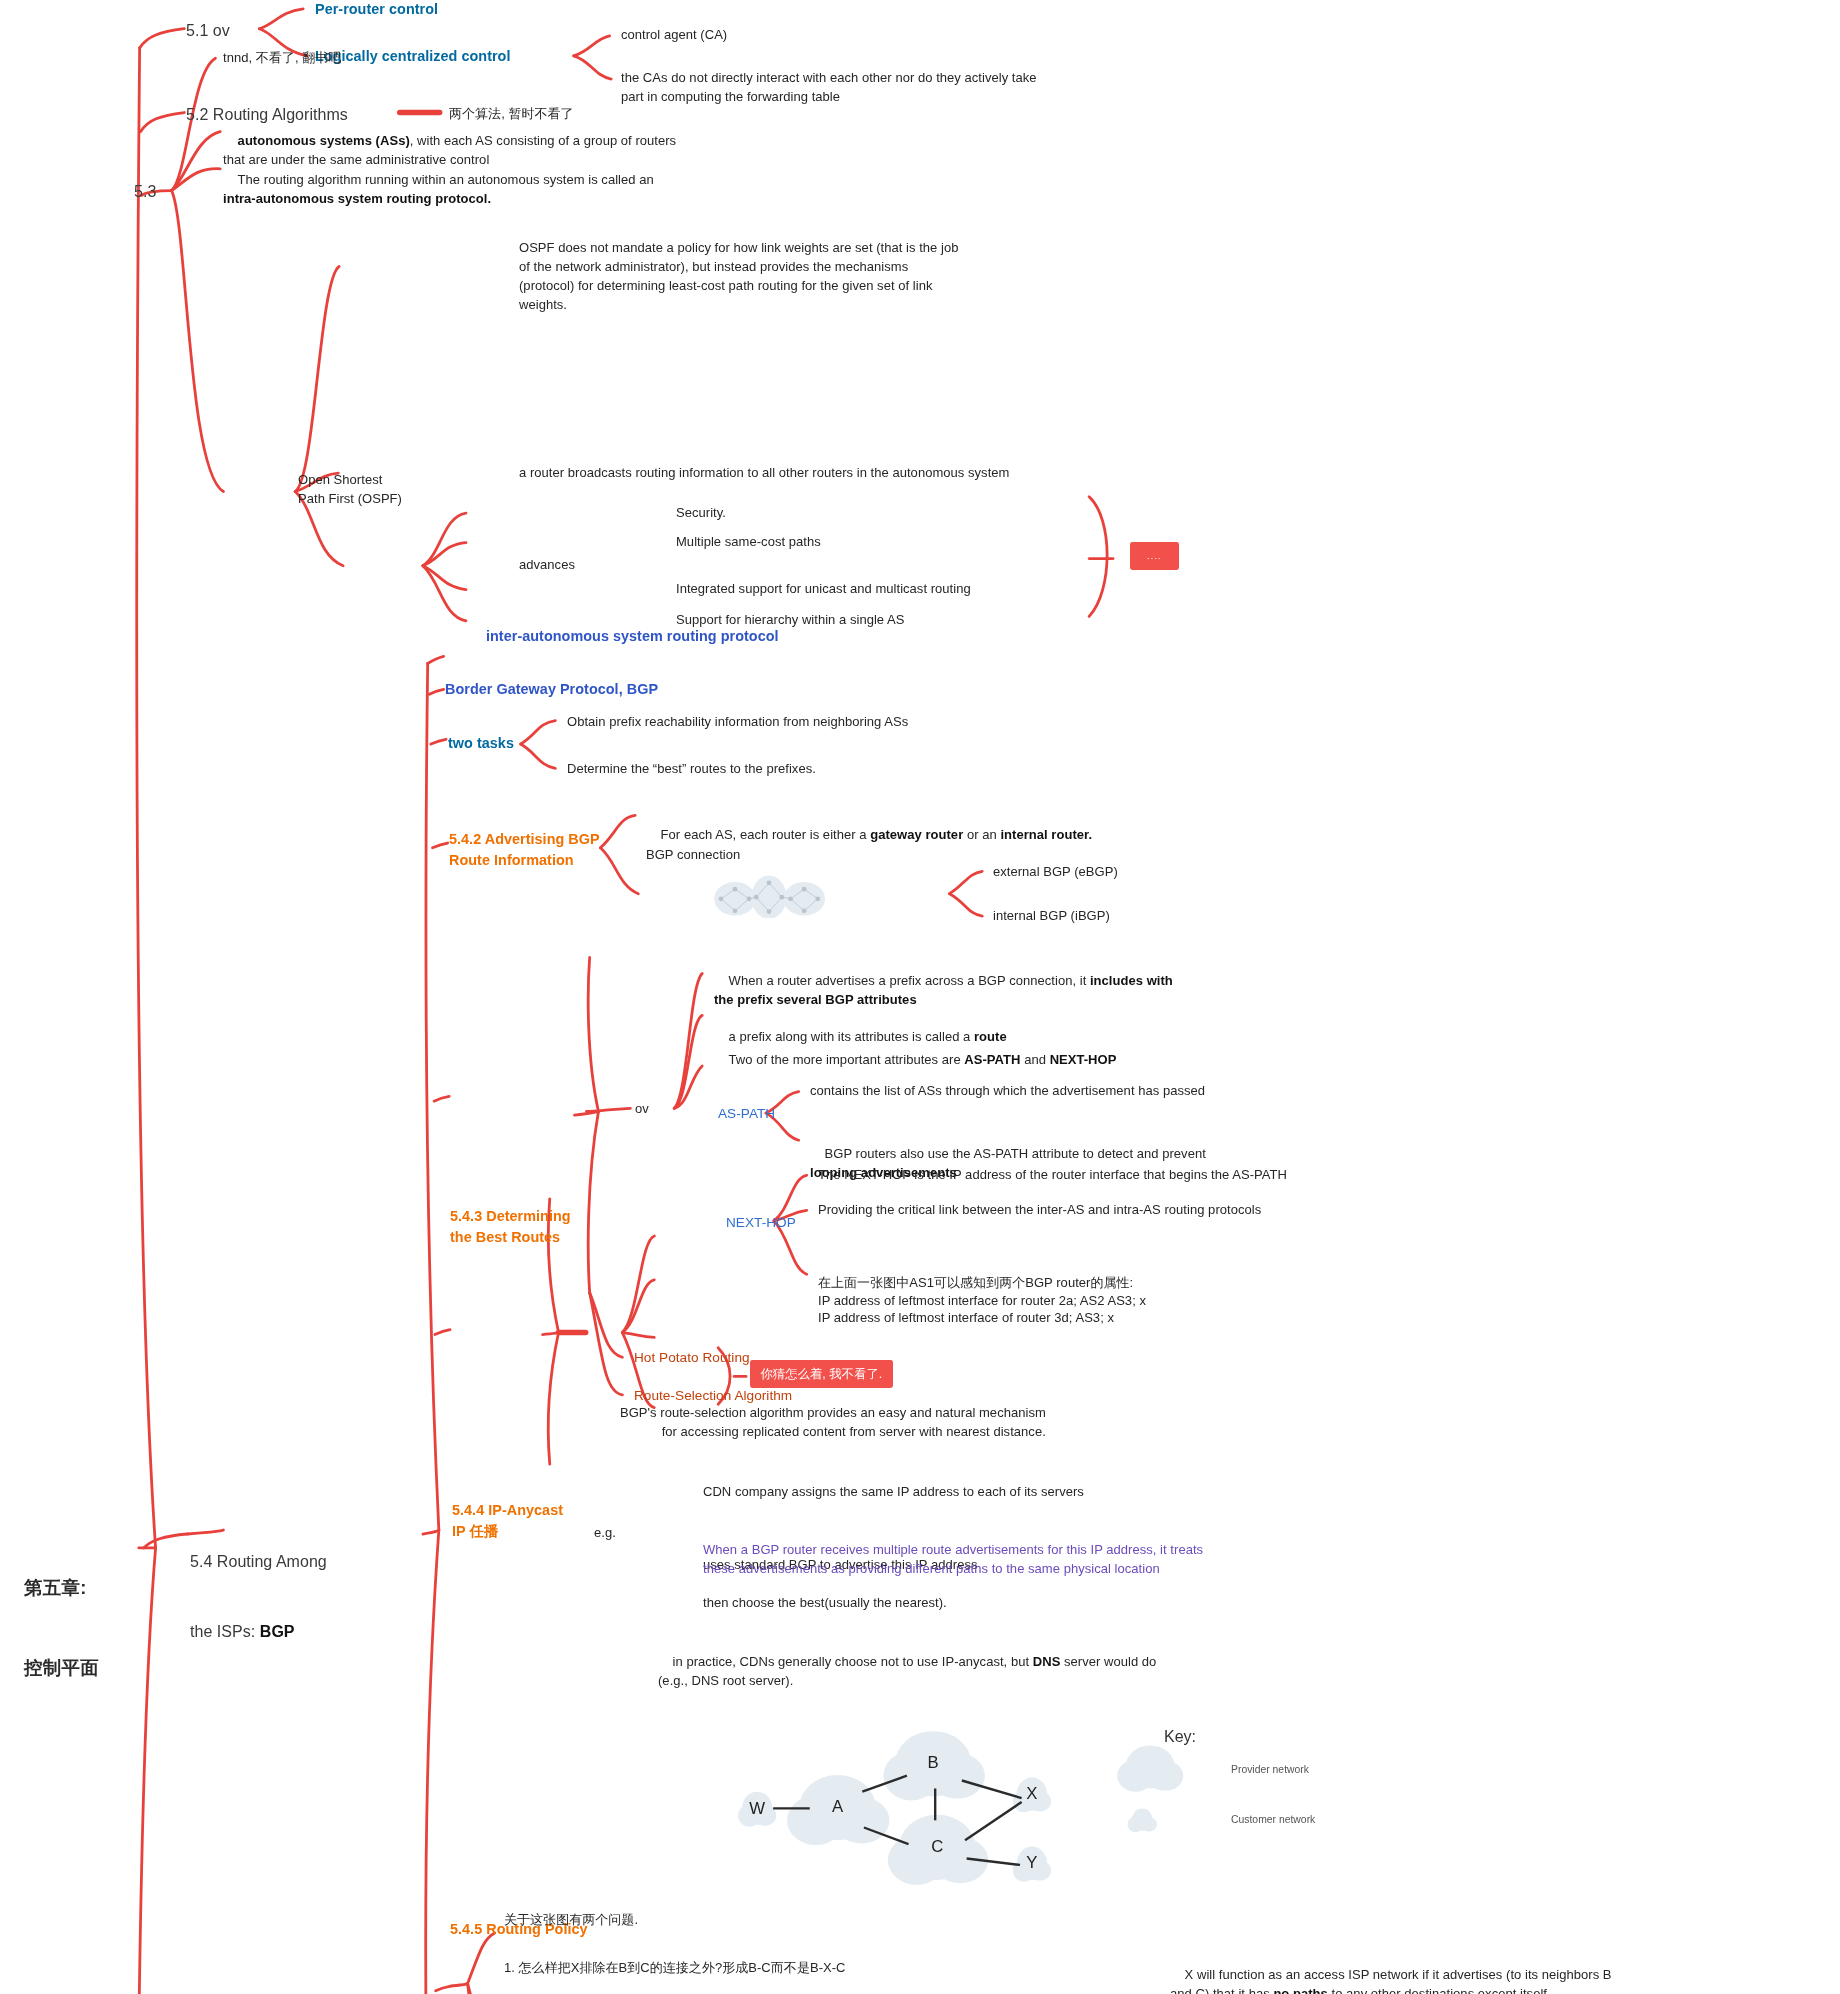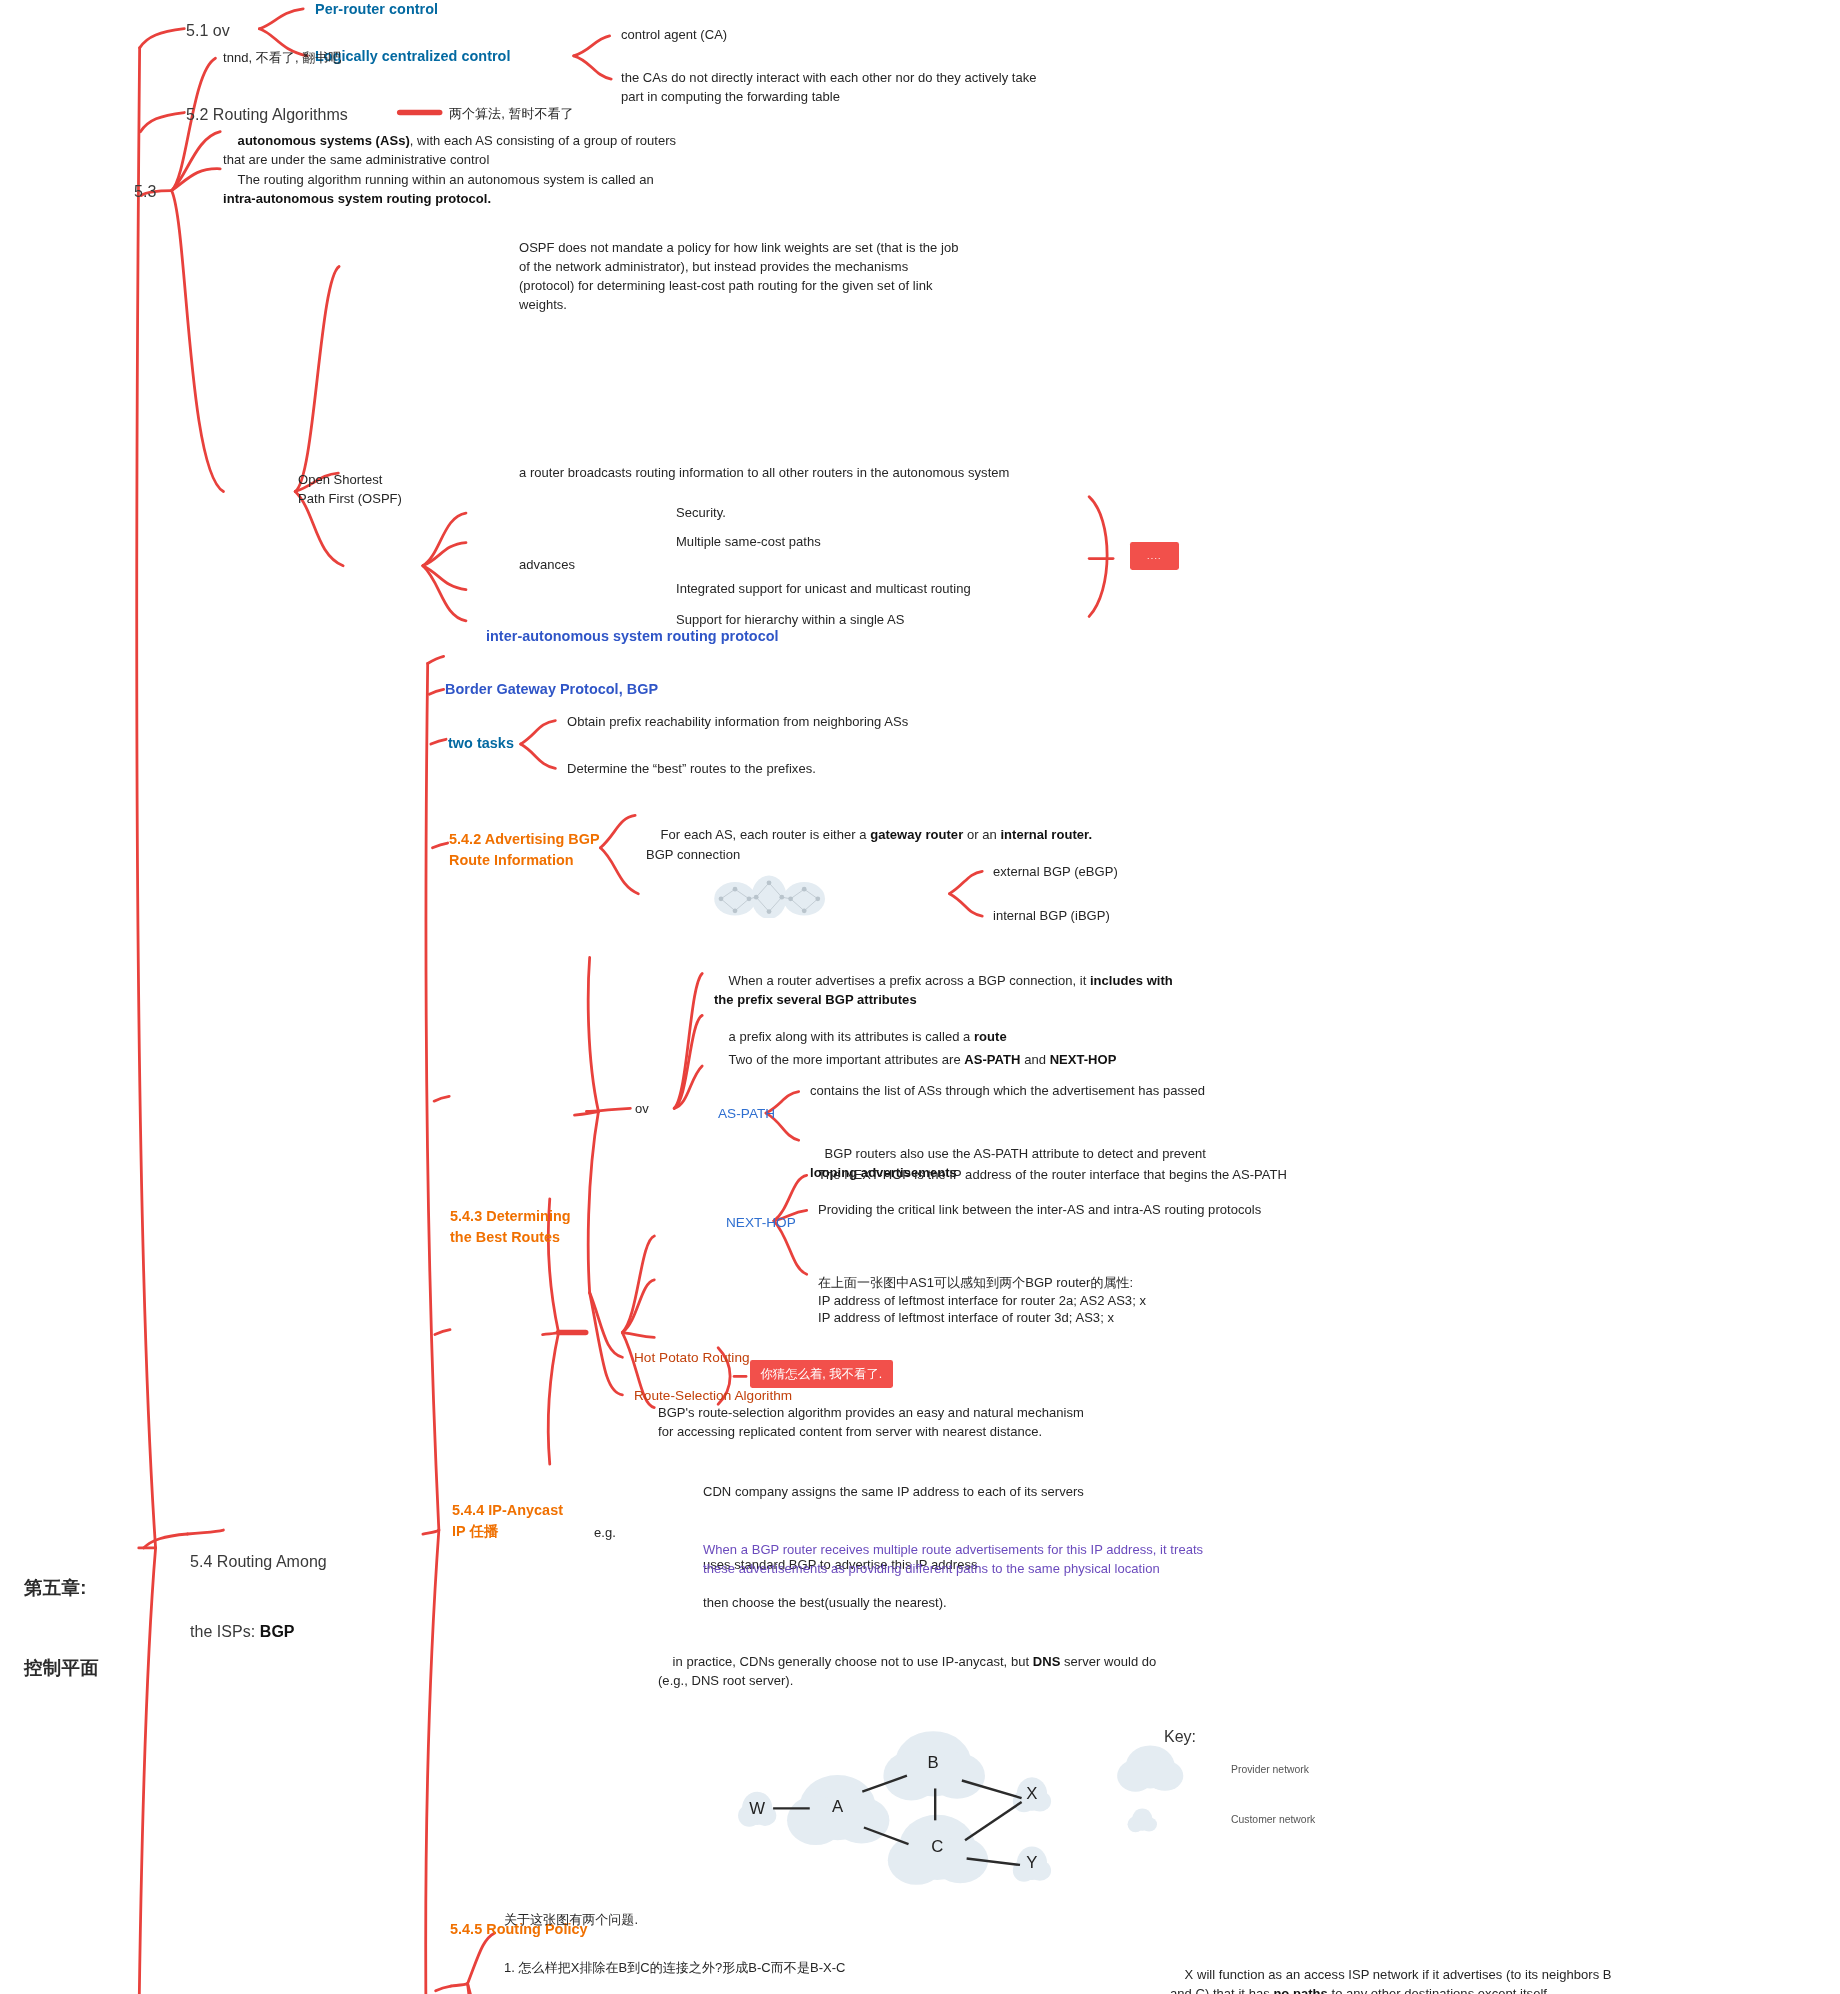--- a/index.html
+++ b/index.html
@@ -335,21 +335,21 @@
   <div class="node t-body" style="left:818px;top:1242px;line-height:1.35;margin-top:32px;">在上面一张图中AS1可以感知到两个BGP router的属性:
 IP address of leftmost interface for router 2a; AS2 AS3; x
 IP address of leftmost interface of router 3d; AS3; x</div>
 
   <div class="node t-green" style="left:634px;top:1348px;">Hot Potato Routing</div>
   <div class="node t-green" style="left:634px;top:1386px;">Route-Selection Algorithm</div>
   <div class="callout" style="left:750px;top:1360px;">你猜怎么着, 我不看了.</div>
 
   <div class="node t-orange" style="left:452px;top:1500px;">5.4.4 IP-Anycast
 IP 任播</div>
-  <div class="node t-body" style="left:658px;top:1404px;max-width:654px;">BGP's route-selection algorithm provides an easy and natural mechanism
+  <div class="node t-body" style="left:620px;top:1404px;max-width:654px;text-align:right;">BGP's route-selection algorithm provides an easy and natural mechanism
 for accessing replicated content from server with nearest distance.</div>
   <div class="node t-body" style="left:594px;top:1524px;">e.g.</div>
   <div class="node t-body" style="left:703px;top:1483px;">CDN company assigns the same IP address to each of its servers</div>
   <div class="node t-body" style="left:703px;top:1515px;margin-top:41px;">uses standard BGP to advertise this IP address</div>
   <div class="node t-purple" style="left:703px;top:1541px;max-width:758px;">When a BGP router receives multiple route advertisements for this IP address, it treats
 these advertisements as providing different paths to the same physical location</div>
   <div class="node t-body" style="left:703px;top:1594px;">then choose the best(usually the nearest).</div>
   <div class="node t-body" style="left:658px;top:1634px;max-width:678px;">
     <span>in practice, CDNs generally choose not to use IP-anycast, but </span><span class="b">DNS</span><span> server would do
 (e.g., DNS root server).</span>

